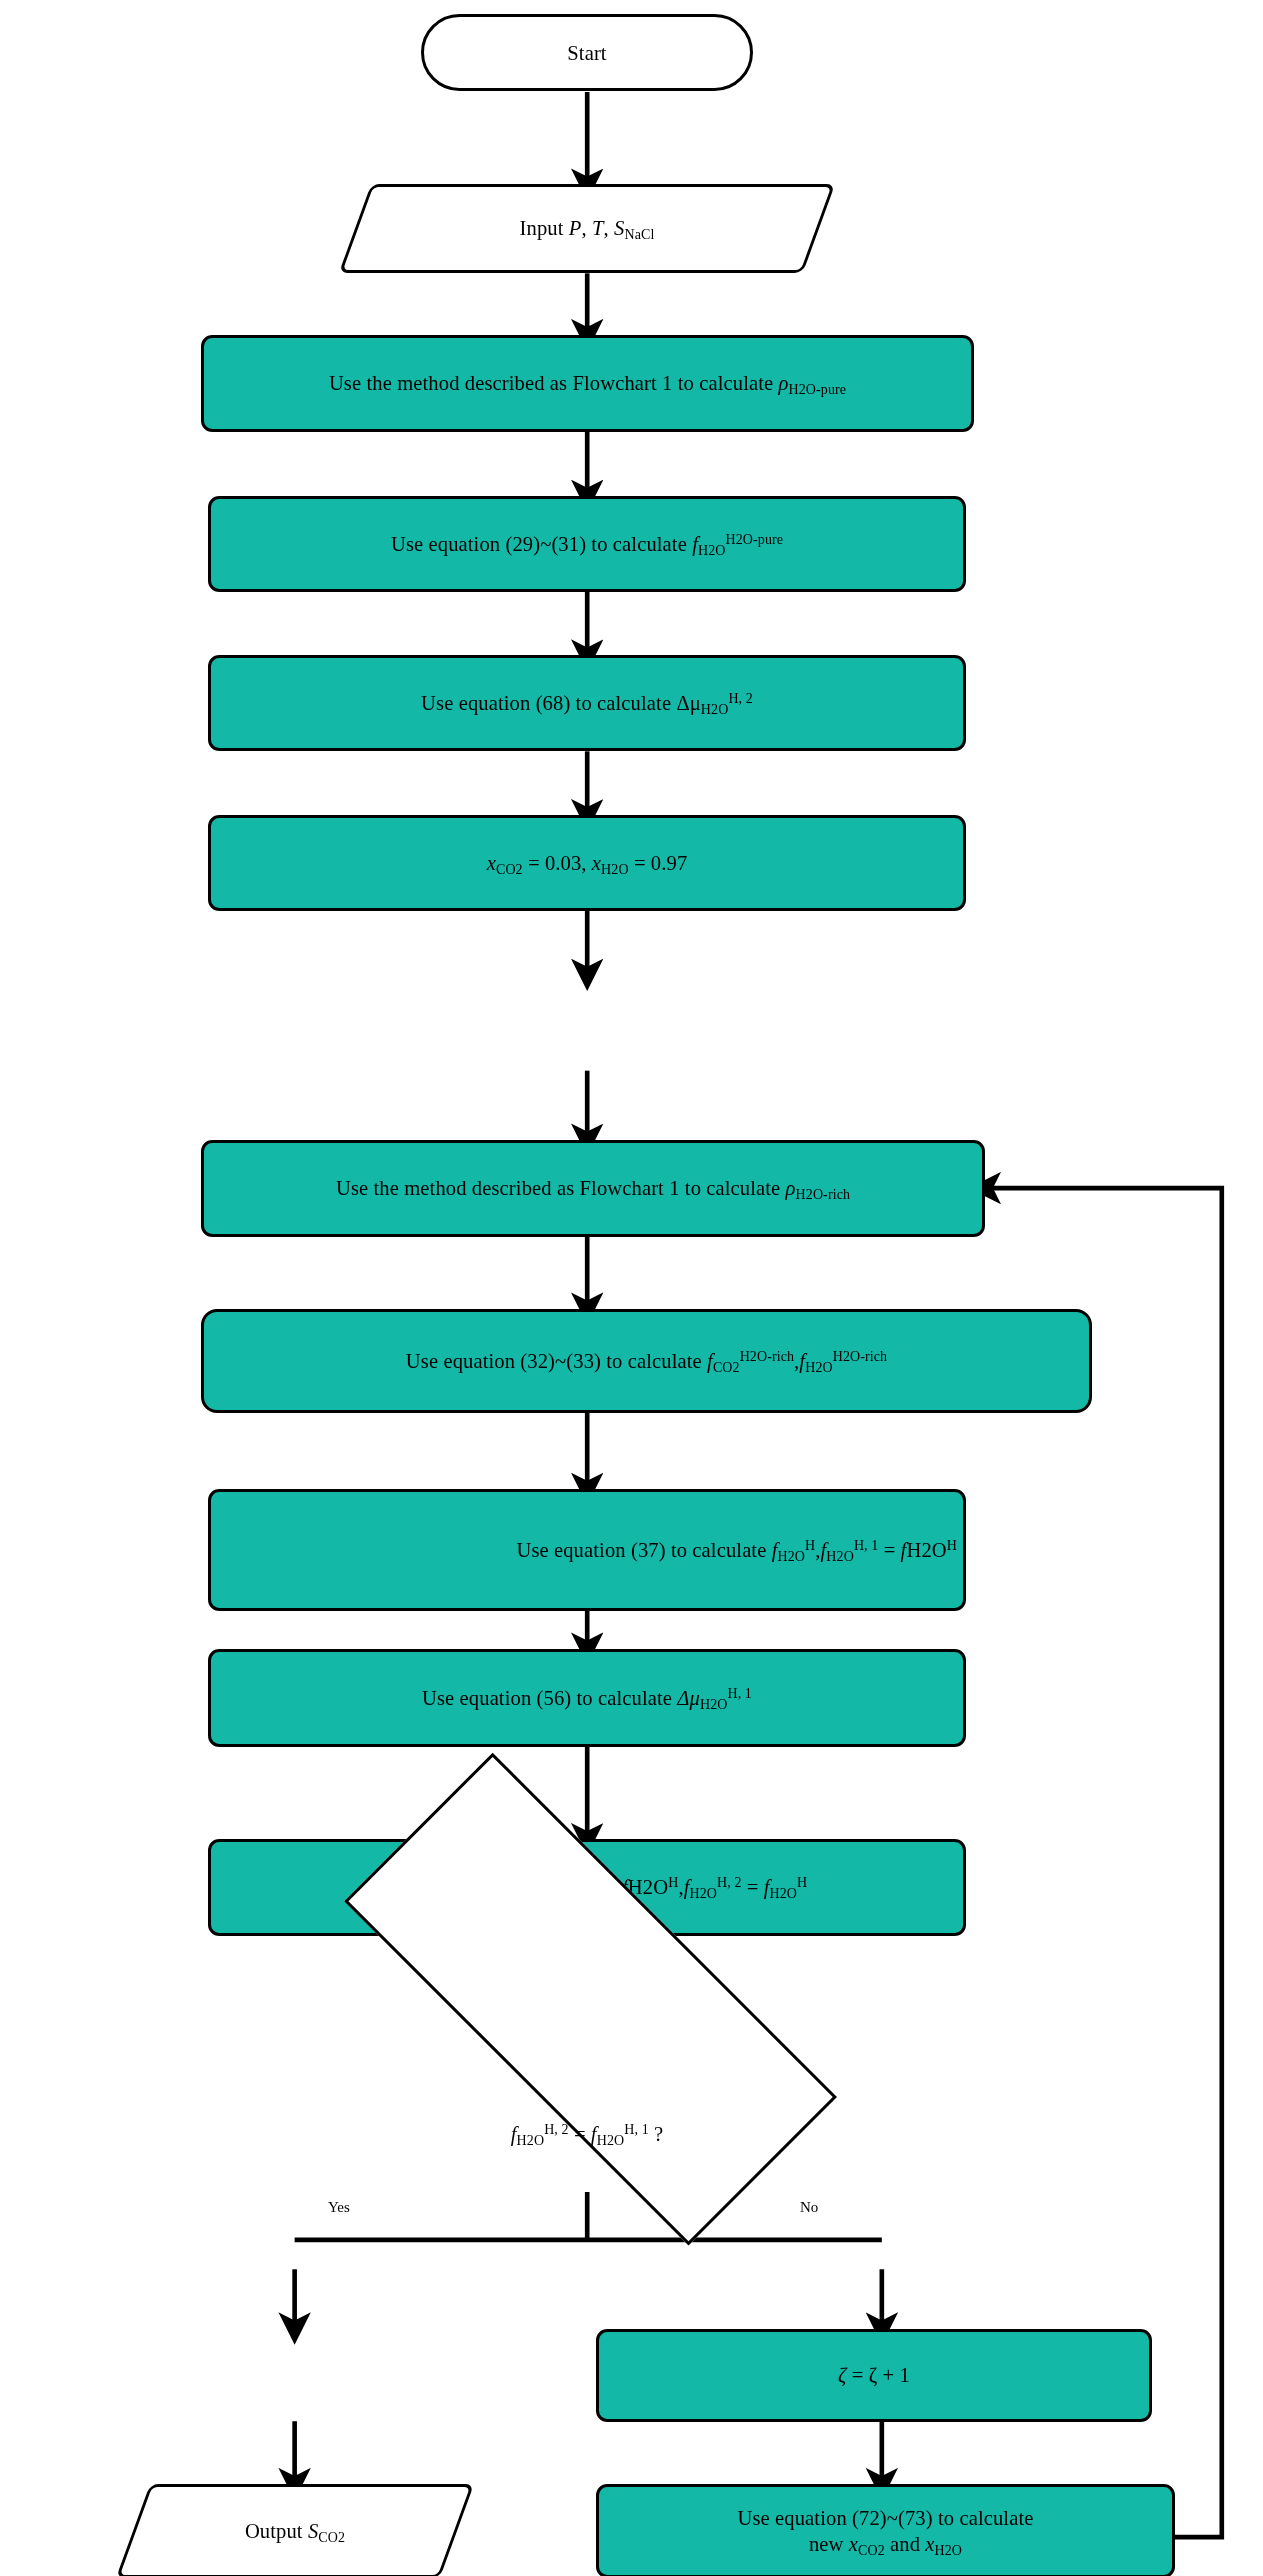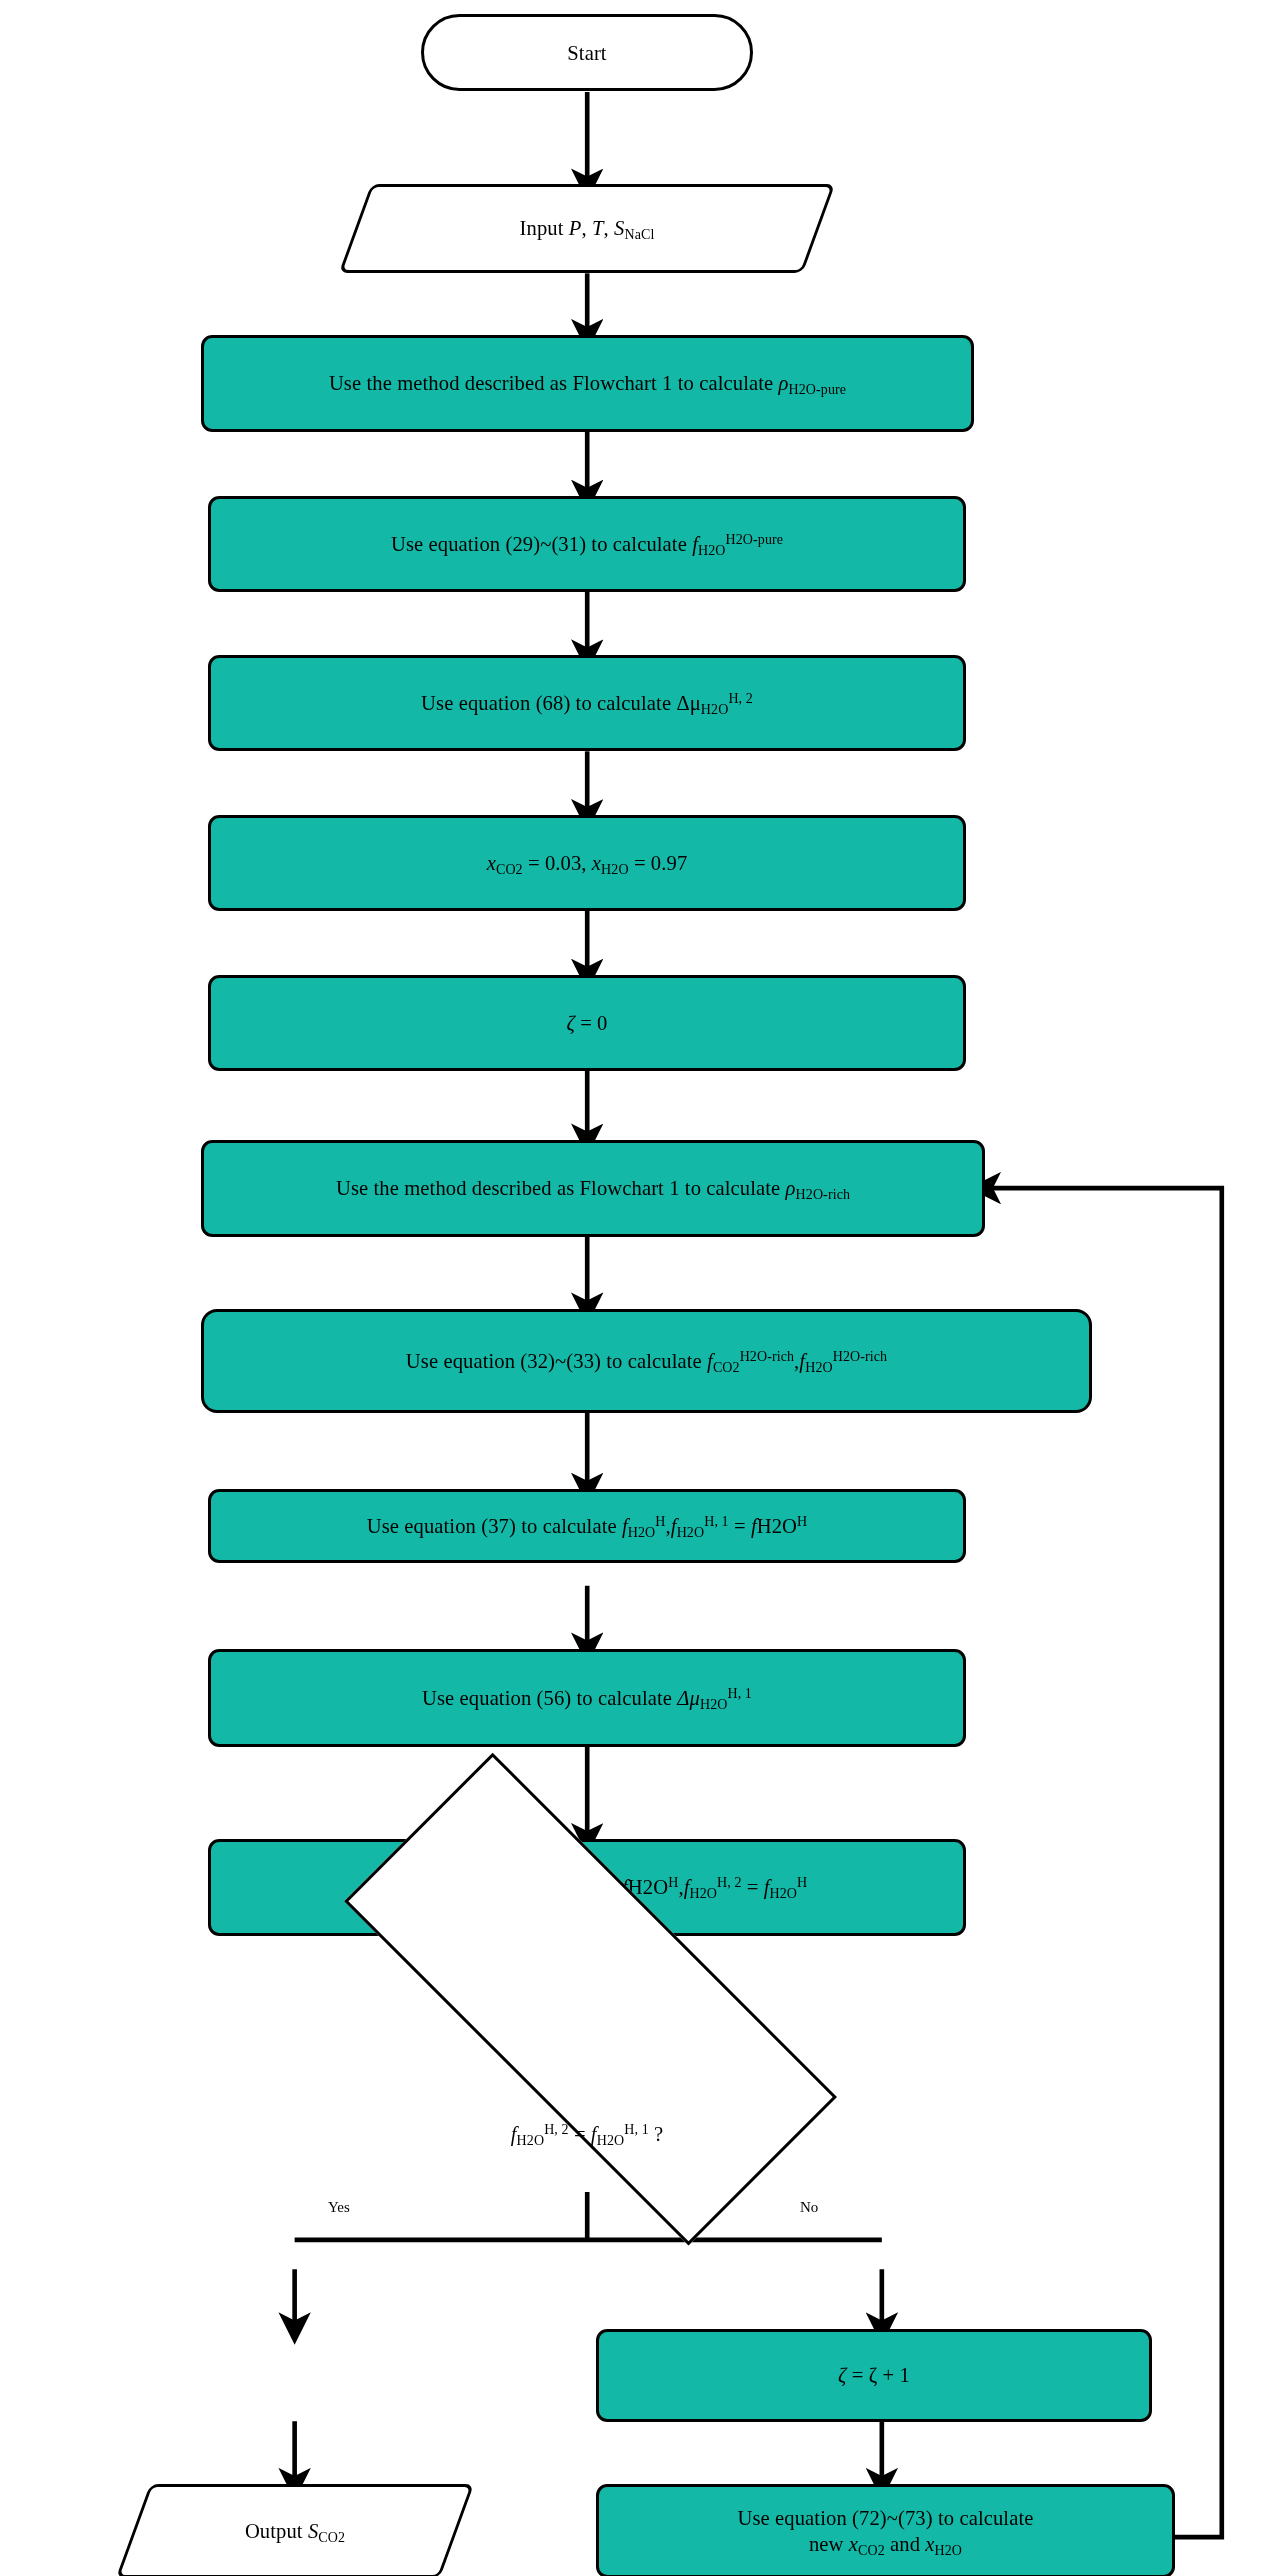--- a/index.html
+++ b/index.html
@@ -101,33 +101,30 @@
   </div>
 
   <div class="node process" style="left:208px;top:655px;width:758px;height:96px;">
     <span class="txt"><span>Use equation (68) to calculate </span><span class="nb"><span>Δμ</span><sub>H2O</sub><sup>H, 2</sup></span></span>
   </div>
 
   <div class="node process" style="left:208px;top:815px;width:758px;height:96px;">
     <span class="txt"><span class="nb"><span class="it">x</span><sub>CO2</sub><span> = 0.03, </span><span class="it">x</span><sub>H2O</sub><span> = 0.97</span></span></span>
   </div>
 
-  <div class="node process" style="left:208px;top:975px;width:758px;height:96px;">
-    <span class="txt"><span class="nb"><span class="it">ζ</span><span> = 0</span></span></span>
-  </div>
 
   <div class="node process" style="left:201px;top:1140px;width:784px;height:97px;">
     <span class="txt"><span>Use the method described as Flowchart 1 to calculate </span><span class="nb"><span class="it">ρ</span><sub>H2O-rich</sub></span></span>
   </div>
 
   <div class="node process" style="left:201px;top:1309px;width:891px;height:104px;border-radius:16px;">
     <span class="txt"><span>Use equation (32)~(33) to calculate </span><span class="nb"><span class="it">f</span><sub>CO2</sub><sup>H2O-rich</sup></span>,<span class="nb"><span class="it">f</span><sub>H2O</sub><sup>H2O-rich</sup></span></span>
   </div>
 
-  <div class="node process" style="left:208px;top:1489px;width:758px;height:74px;">
+  <div class="node process" style="left:208px;top:1489px;width:758px;height:122px;text-align:right;">
     <span class="txt"><span>Use equation (37) to calculate </span><span class="nb"><span class="it">f</span><sub>H2O</sub><sup>H</sup></span>,<span class="nb"><span class="it">f</span><sub>H2O</sub><sup>H, 1</sup></span> = <span class="nb"><span class="it">f</span><span>H2O</span><sup>H</sup></span></span>
   </div>
 
   <div class="node process" style="left:208px;top:1649px;width:758px;height:98px;">
     <span class="txt"><span>Use equation (56) to calculate  </span><span class="nb"><span class="it">Δμ</span><sub>H2O</sub><sup>H, 1</sup></span></span>
   </div>
 
   <div class="node process" style="left:208px;top:1839px;width:758px;height:97px;">
     <span class="txt"><span>Use equation (71) to calculate </span><span class="nb"><span class="it">f</span><span>H2O</span><sup>H</sup></span>,<span class="nb"><span class="it">f</span><sub>H2O</sub><sup>H, 2</sup></span> = <span class="nb"><span class="it">f</span><sub>H2O</sub><sup>H</sup></span></span>
   </div>

